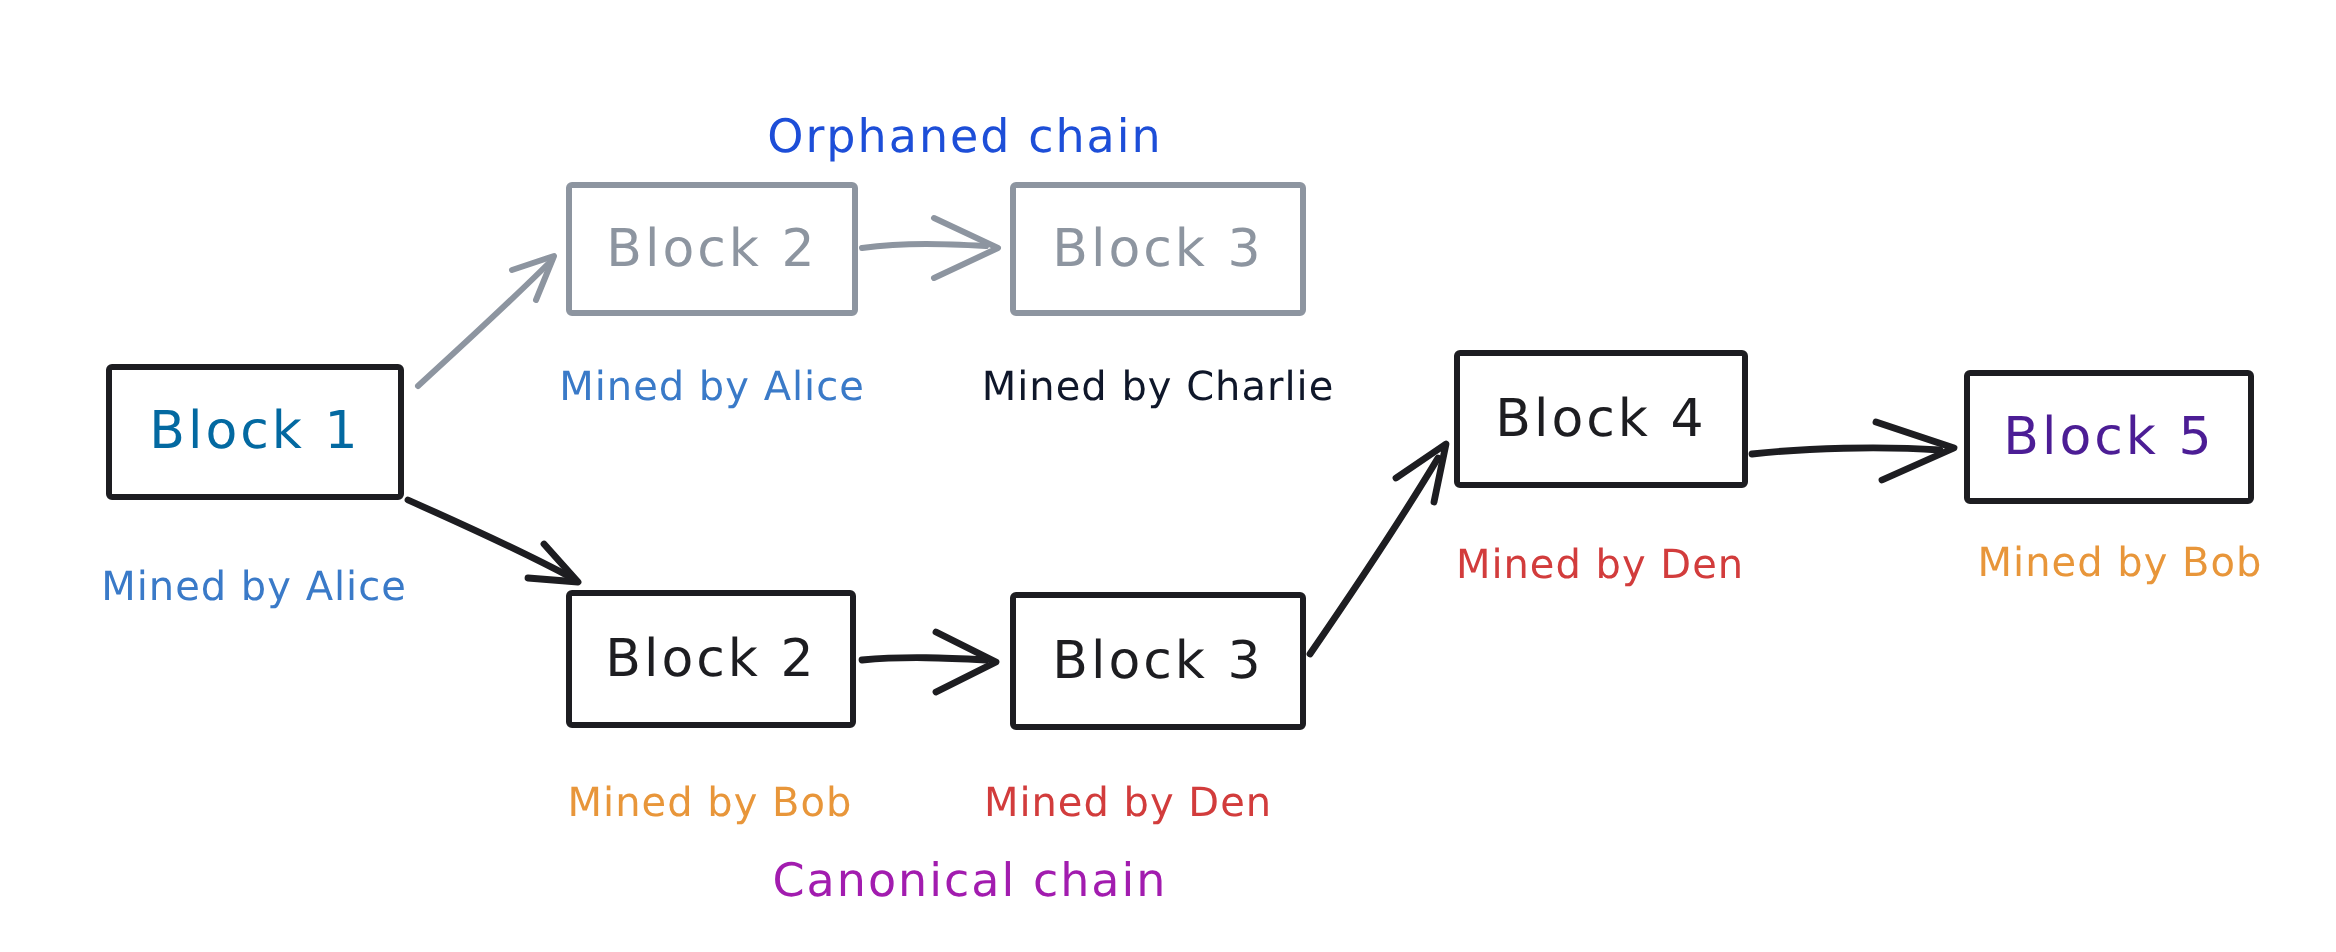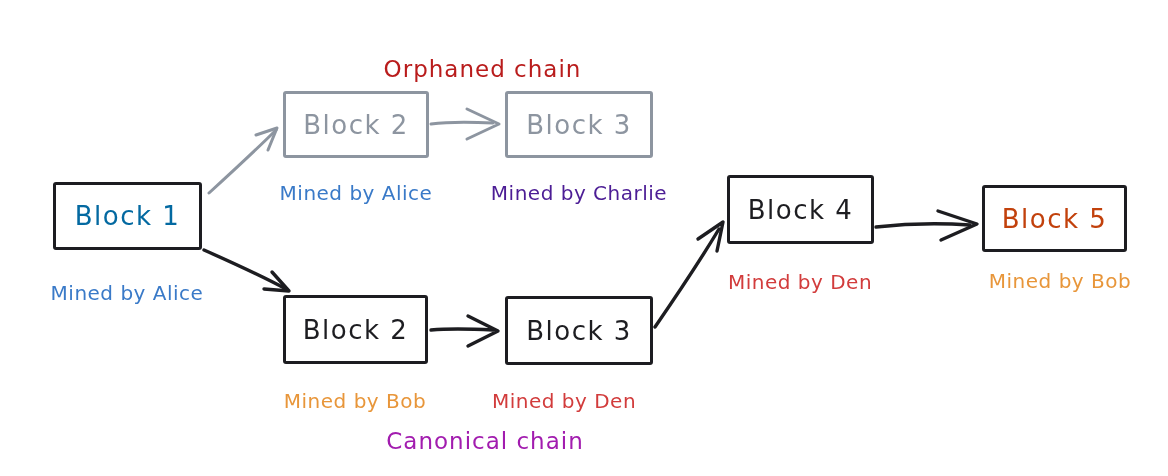--- a/index.html
+++ b/index.html
@@ -92,52 +92,52 @@
       <path d="M 655 327 C 677 295 701 259 719 229"></path>
       <path d="M 698 239 L 723 222 L 717 251"></path>
     </g>
 
     <g class="ink-arrow" stroke="#1d1d21">
       <path d="M 876 227 C 903 224 940 223 970 225"></path>
       <path d="M 938 211 L 977 224 L 941 240"></path>
     </g>
   </svg>
 
-  <div class="chain-label" style="left: 365px; top: 56px; width: 235px; color: #b91c1c;">Orphaned chain</div>
+  <div class="chain-label" style="left: 365px; top: 56px; width: 235px; color: #1d4ed8;">Orphaned chain</div>
 
   <div class="chain-label" style="left: 365px; top: 428px; width: 240px; color: #a21caf;">Canonical chain</div>
 
   <div class="block" style="left: 53px; top: 182px; width: 149px; height: 68px; border-color: rgb(29, 29, 33);">
     <span class="block-label" style="color: #0369a1; text-align: center;">Block 1</span>
   </div>
   <div class="miner" style="left: 12px; top: 281px; color: rgb(58, 122, 200);">Mined by Alice</div>
 
   <div class="block" style="left: 283px; top: 91px; width: 146px; height: 67px; border-width: 3px; border-color: rgb(141, 149, 160);">
     <span class="block-label" style="color: rgb(141, 149, 160);">Block 2</span>
   </div>
   <div class="miner" style="left: 241px; top: 181px; color: rgb(58, 122, 200);">Mined by Alice</div>
 
   <div class="block" style="left: 505px; top: 91px; width: 148px; height: 67px; border-width: 3px; border-color: rgb(141, 149, 160);">
     <span class="block-label" style="color: rgb(141, 149, 160);">Block 3</span>
   </div>
-  <div class="miner" style="left: 464px; top: 181px; color: #4c1d95;">Mined by Charlie</div>
+  <div class="miner" style="left: 464px; top: 181px; color: #0f172a;">Mined by Charlie</div>
 
   <div class="block" style="left: 283px; top: 295px; width: 145px; height: 69px; border-color: rgb(29, 29, 33);">
     <span class="block-label" style="color: rgb(29, 29, 33);">Block 2</span>
   </div>
   <div class="miner" style="left: 240px; top: 389px; color: rgb(232, 150, 58);">Mined by Bob</div>
 
   <div class="block" style="left: 505px; top: 296px; width: 148px; height: 69px; border-color: rgb(29, 29, 33);">
     <span class="block-label" style="color: rgb(29, 29, 33);">Block 3</span>
   </div>
   <div class="miner" style="left: 449px; top: 389px; color: rgb(210, 60, 60);">Mined by Den</div>
 
   <div class="block" style="left: 727px; top: 175px; width: 147px; height: 69px; border-color: rgb(29, 29, 33);">
     <span class="block-label" style="color: rgb(29, 29, 33);">Block 4</span>
   </div>
   <div class="miner" style="left: 685px; top: 270px; color: rgb(210, 60, 60);">Mined by Den</div>
 
   <div class="block" style="left: 982px; top: 185px; width: 145px; height: 67px; border-color: rgb(29, 29, 33);">
-    <span class="block-label" style="color: #c2410c;">Block 5</span>
+    <span class="block-label" style="color: #4c1d95;">Block 5</span>
   </div>
   <div class="miner" style="left: 945px; top: 269px; color: rgb(232, 150, 58);">Mined by Bob</div>
 
 </div>
 
 </body></html>

